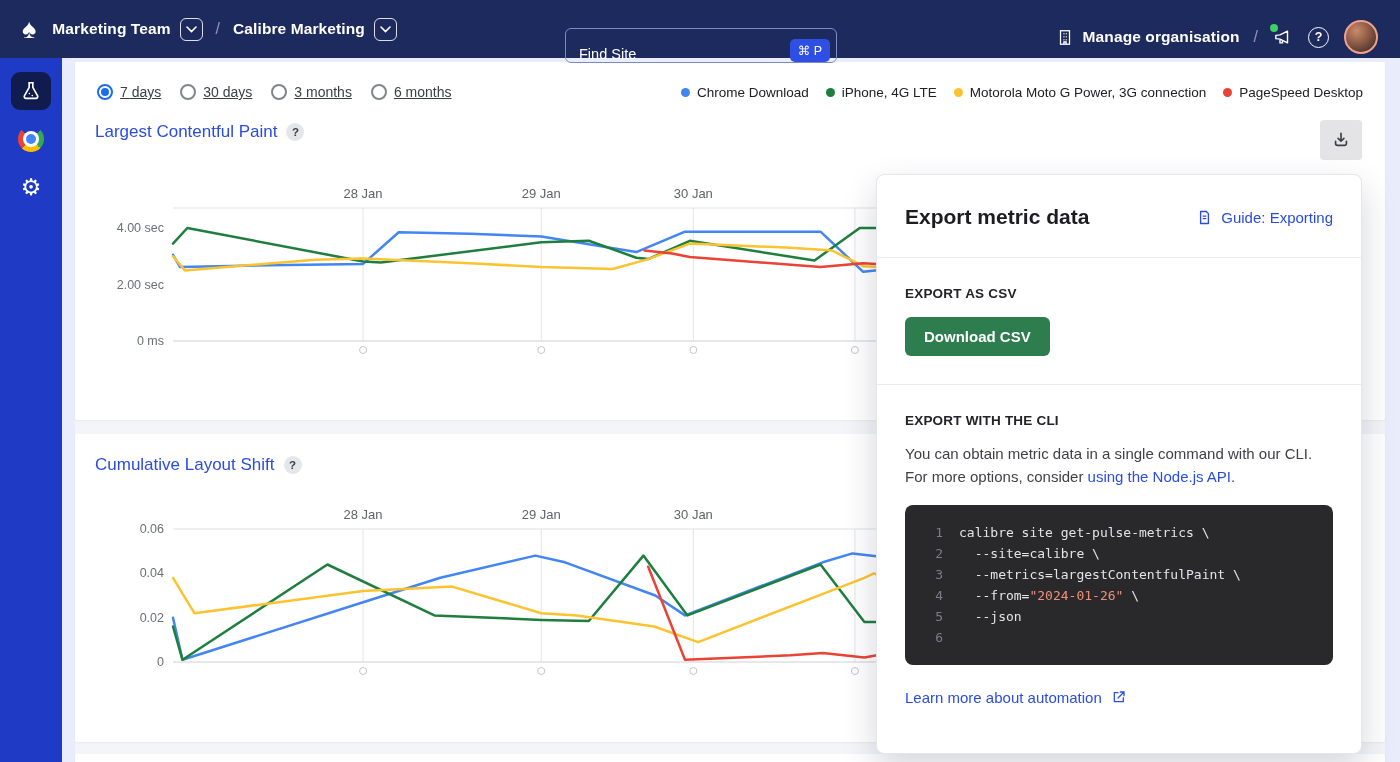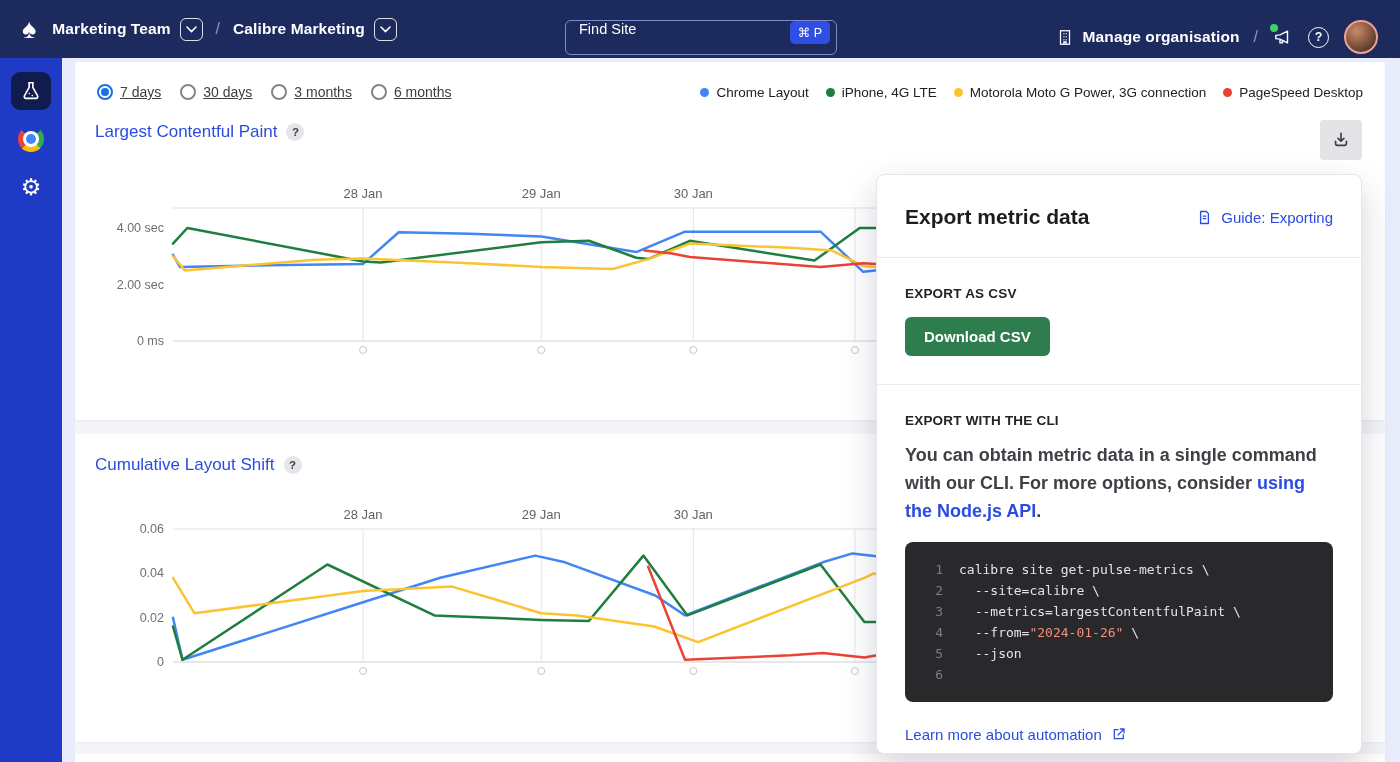--- a/index.html
+++ b/index.html
@@ -7,22 +7,22 @@
   body { font-family:"Liberation Sans", sans-serif; background:#e9edfb; }
 
   
   .topbar { position:absolute; top:0; left:0; width:1400px; height:58px; background:#1d2a5e;
             display:flex; align-items:center; padding:0 22px; color:#fff; z-index:30; }
   .logo { font-size:27px; color:#fff; margin-right:16px; line-height:1; }
   .crumb-name { font-size:15.5px; font-weight:700; letter-spacing:.1px; }
   .chev-btn { width:23px; height:23px; border:1.5px solid rgba(255,255,255,.85); border-radius:6px;
               display:flex; align-items:center; justify-content:center; margin-left:9px; cursor:pointer; background:transparent; }
   .crumb-sep { color:rgba(255,255,255,.5); font-size:16px; margin:0 13px; font-weight:400; }
-  .search-box { position:absolute; left:565px; top:20px; width:272px; height:35px; border:1px solid #7c8ac8;
-                border-radius:6px; display:flex; align-items:flex-start; padding:0 6px 0 13px; cursor:text; }
+  .search-box { position:absolute; left:565px; top:28px; width:272px; height:35px; border:1px solid #7c8ac8;
+                border-radius:6px; display:flex; align-items:flex-end; padding:8px 6px 0 13px; cursor:text; }
   .search-ph { font-size:14.5px; color:#fff; }
   .kbd-badge { margin-left:auto; background:#2f4fe4; border-radius:5px; font-size:12.5px; padding:4px 8px; color:#fff; }
   .tb-right { margin-left:auto; display:flex; align-items:center;margin-top:16px; }
   .org-link { display:flex; align-items:center; cursor:pointer; }
   .org-link svg { margin-right:9px; }
   .tb-sep { color:rgba(255,255,255,.5); font-size:16px; margin:0 14px; }
   .icon-btn { position:relative; display:flex; align-items:center; justify-content:center; cursor:pointer; margin-right:15px; }
   .notif-dot { position:absolute; top:-3px; left:-2px; width:8px; height:8px; border-radius:50%; background:#3fd068; }
   .help-circle { width:21px; height:21px; border:1.5px solid #fff; border-radius:50%; font-size:12.5px; font-weight:700;
                  display:flex; align-items:center; justify-content:center; color:#fff; }
@@ -72,21 +72,21 @@
   .export-panel { position:absolute; left:876px; top:174px; width:486px; height:580px; background:#fff; z-index:25;
                   border-radius:8px; border:1px solid #e6e6ea; box-shadow:0 14px 34px rgba(20,25,60,.18); overflow:hidden; }
   .panel-header { display:flex; align-items:center; justify-content:space-between; padding:30px 28px 28px 28px; }
   .panel-title { font-size:21px; font-weight:700; color:#1c1c21; }
   .guide-link { display:flex; align-items:center; color:#2b4ce0; font-size:15px; cursor:pointer; }
   .guide-link svg { margin-right:8px; }
   .panel-sec { border-top:1px solid #ececf0; padding:28px 28px; }
   .sec-heading { font-size:13.5px; font-weight:700; color:#232328; letter-spacing:.2px; }
   .csv-btn { margin-top:16px; background:#2e7d4f; color:#fff; font-family:"Liberation Sans",sans-serif; font-size:15px; font-weight:700;
              border:none; border-radius:6px; padding:11px 19px; cursor:pointer; display:inline-block; }
-  .cli-desc { margin-top:14px; font-size:18px; color:#3f3f46; line-height:1.55;font-weight:bold; }
+  .cli-desc { margin-top:14px; font-size:15px; color:#3f3f46; line-height:1.55; }
   .inline-link { color:#2b4ce0; cursor:pointer; }
   .code-block { margin-top:16px; background:#29292c; border-radius:8px; padding:17px 0; font-family:"DejaVu Sans Mono",monospace;
                 font-size:13px; line-height:21px; color:#e4e4e7; }
   .code-row { display:flex; }
   .code-gutter { width:38px; text-align:right; color:#7d7d85; flex:0 0 38px; user-select:none; }
   .code-text { white-space:pre; margin-left:16px; }
   .code-date { color:#f0907c; }
   .learn-link { margin-top:24px; display:flex; align-items:center; color:#2b4ce0; font-size:15px; cursor:pointer; }
   .learn-link svg { margin-left:9px; }
 </style>
@@ -171,21 +171,21 @@
           <span>3 months</span>
         </label>
         <label class="radio">
           <span class="rdot"></span>
           <span>6 months</span>
         </label>
 
         <div class="legend">
           <div class="legend-item">
             <span class="legend-dot" style="background: rgb(66, 133, 244);"></span>
-            <span>Chrome Layout</span>
+            <span>Chrome Download</span>
           </div>
           <div class="legend-item">
             <span class="legend-dot" style="background: rgb(30, 126, 62);"></span>
             <span>iPhone, 4G LTE</span>
           </div>
           <div class="legend-item">
             <span class="legend-dot" style="background: rgb(252, 195, 48);"></span>
             <span>Motorola Moto G Power, 3G connection</span>
           </div>
           <div class="legend-item">

